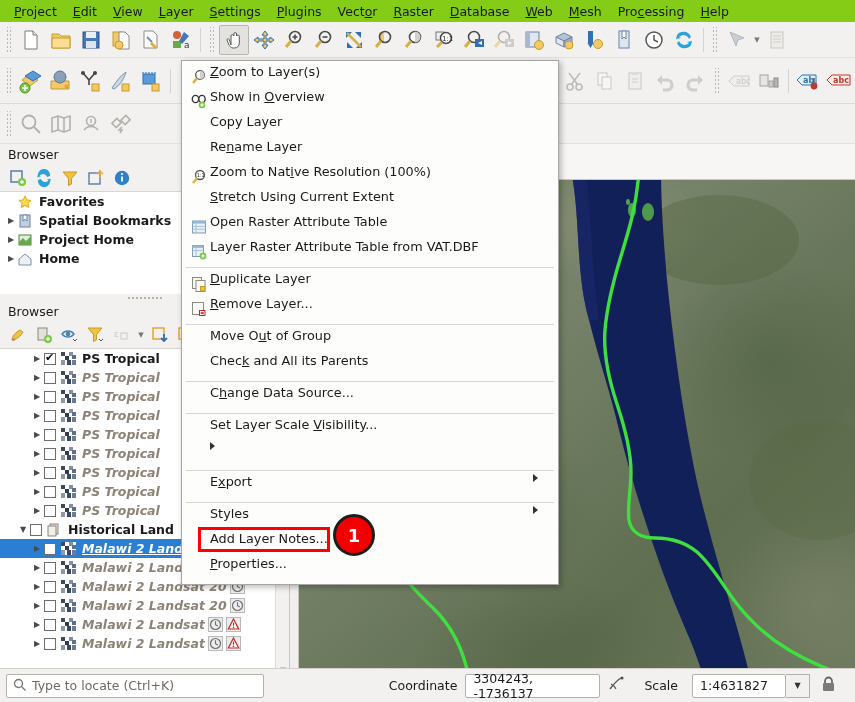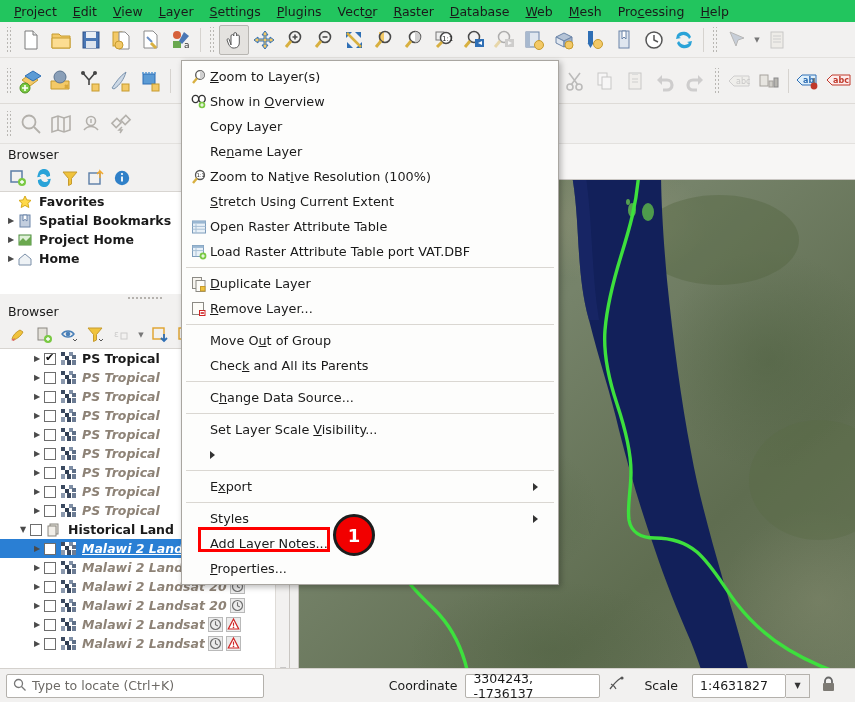--- a/index.html
+++ b/index.html
@@ -13,21 +13,21 @@
     color: #1a1a1a;
   }
   #app { position: relative; width: 855px; height: 702px; }
 
   
   .menubar {
     height: 22px;
     display: flex;
     align-items: center;
     padding-left: 6px;
-    background: #22c55e;
+    background: #84cc16;
     font-size: 12.5px;
   }
   .menubar .mi {
     padding: 2px 8px;
     white-space: nowrap;
     cursor: default;
   }
   .menubar .mi u { text-decoration: underline; }
 
   
@@ -156,21 +156,21 @@
     position: absolute;
     left: 181px; top: 60px; width: 378px;
     background: #fdfdfc;
     border: 1px solid #a9a6a1;
     box-shadow: 2px 2px 6px rgba(0,0,0,.28);
     z-index: 50;
     padding: 3px 0;
     font-size: 12.8px;
   }
   .ctxitem {
-    height: 25px; display: flex; align-items: center;
+    height: 25px; display: flex; 
     padding-left: 6px; padding-right: 20px; position: relative;
     white-space: nowrap;
   }
   .ctxicon { width: 22px; flex: none; display:flex; align-items:center; justify-content:center;}
   .ctxtext { flex: 1 1 auto; }
   .ctxtext u { text-decoration: underline; }
   .ctxsep { height: 1px; background: #dad7d2; margin: 3px 4px; }
   .submark {
     width: 0; height: 0; flex: none;
     border-left: 5px solid #333; border-top: 4px solid transparent; border-bottom: 4px solid transparent;
@@ -1165,21 +1165,21 @@
       <div class="ctxitem">
         <span class="ctxicon">
           <svg width="16" height="16" viewBox="0 0 16 16">
             <rect x="1.5" y="1.5" width="11" height="11" fill="#e9f1f8" stroke="#7d9cbb"></rect>
             <rect x="1.5" y="1.5" width="11" height="2.4" fill="#9ab7d2"></rect>
             <path d="M5 4.2v8M1.5 6.6h11" stroke="#a8c0d6"></path>
             <circle cx="12" cy="12" r="3.4" fill="#7ac943"></circle>
             <path d="M12 10.2v3.6M10.2 12h3.6" stroke="#fff" stroke-width="1.2"></path>
           </svg>
         </span>
-        <span class="ctxtext">Load Raster Attribute Table port VAT.DBF</span>
+        <span class="ctxtext">Layer Raster Attribute Table from VAT.DBF</span>
       </div>
       <div class="ctxsep"></div>
       <div class="ctxitem">
         <span class="ctxicon">
           <svg width="16" height="16" viewBox="0 0 16 16">
             <rect x="1.5" y="1.5" width="9" height="11" fill="#f6f4ef" stroke="#8c8a84"></rect>
             <rect x="5" y="4.5" width="9" height="11" fill="#fdfcf8" stroke="#8c8a84"></rect>
             <rect x="9.5" y="10.5" width="4.5" height="4.5" fill="#f0c33c" stroke="#c69b2e"></rect>
           </svg>
         </span>

